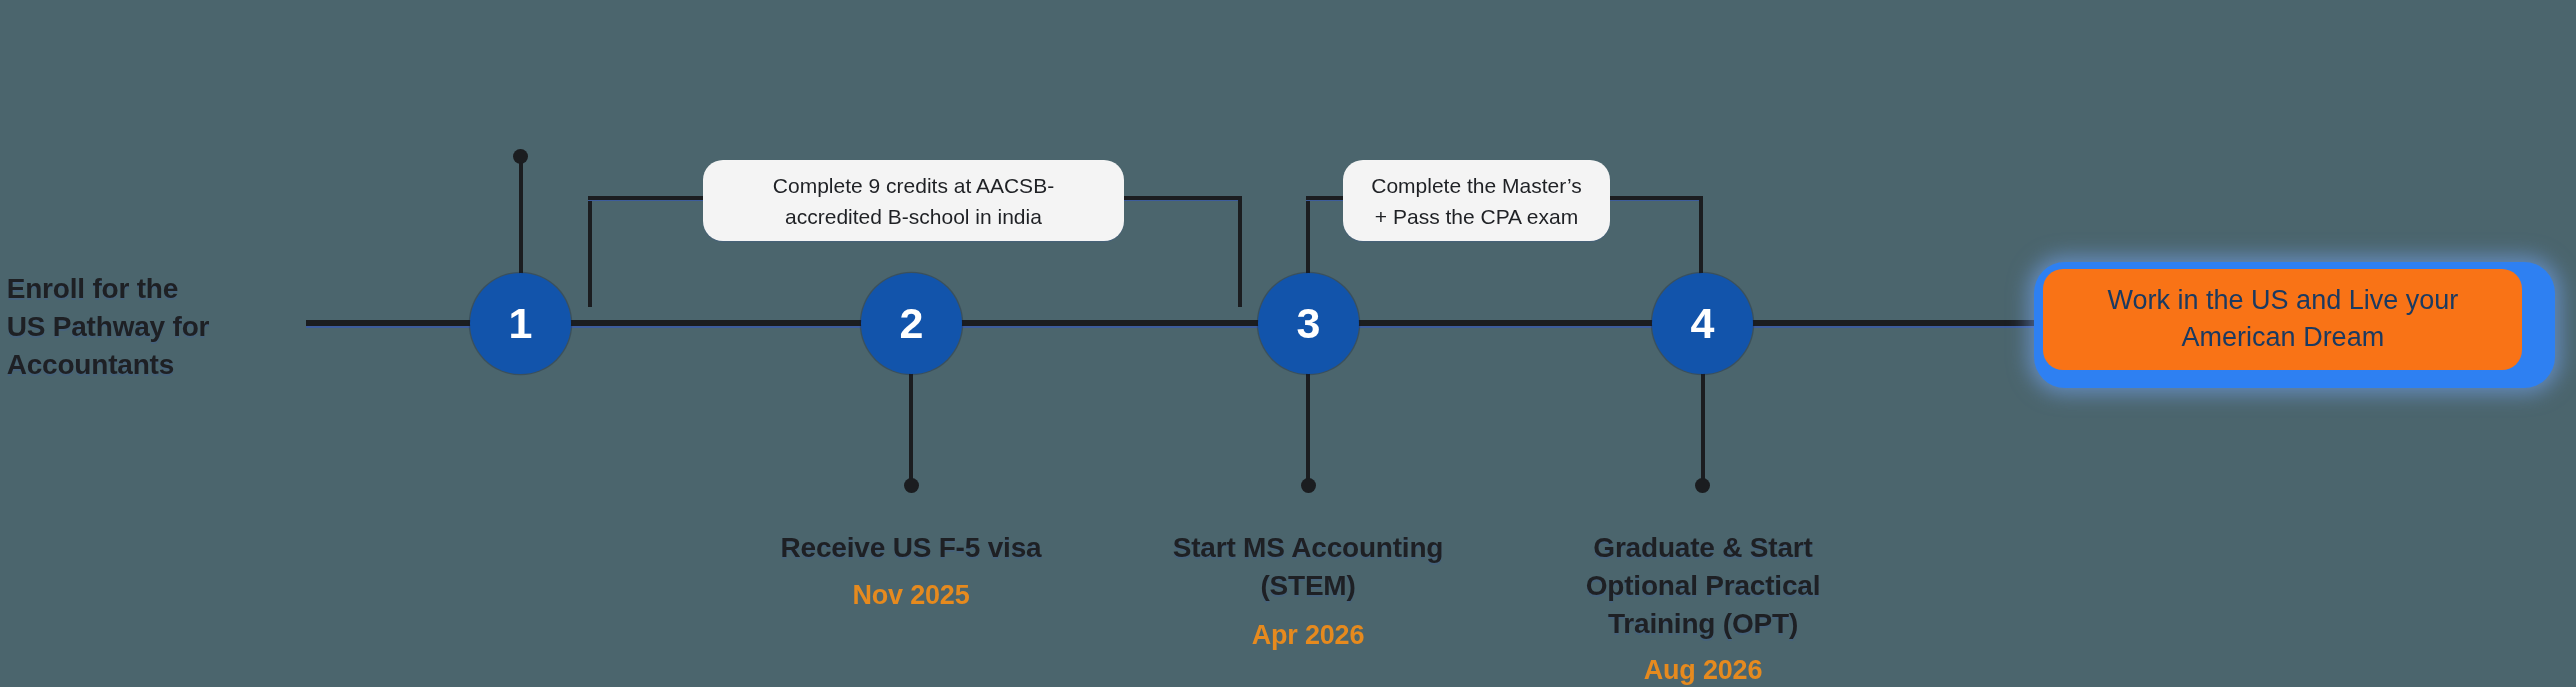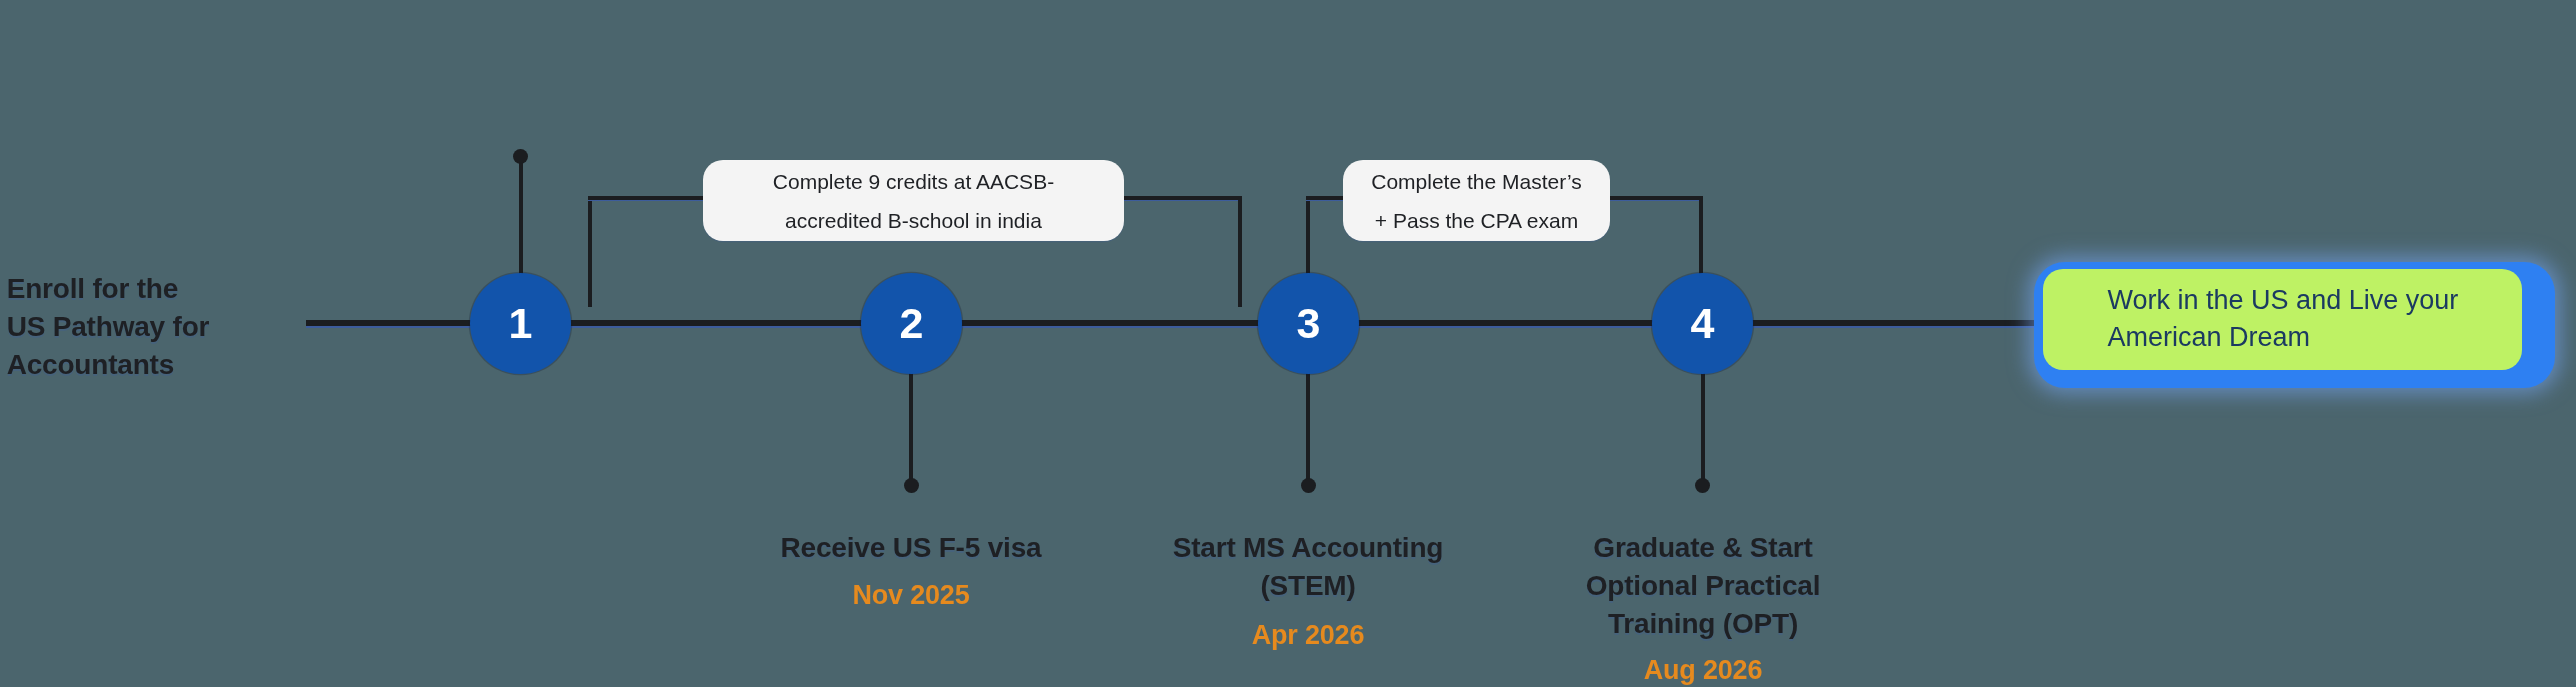--- a/index.html
+++ b/index.html
@@ -80,39 +80,39 @@
   .cap-2 .step-date { margin-top: 13.4px; }
   .cap-3 .step-date { margin-top: 14.8px; }
   .cap-4 .step-date { margin-top: 12px; }
 
   
   .callout {
     position: absolute; top: 160px; height: 81px;
     background: #F4F4F4; border-radius: 20px;
     display: flex; align-items: center; justify-content: center;
     text-align: center;
-    font-size: 21px; line-height: 39px; color: #1F2125;
+    font-size: 21px; line-height: 31px; color: #1F2125;
     box-shadow: 0 1.3px 0 rgba(60,92,156,0.25);
   }
   .callout-1 { left: 703px; width: 421px; }
   .callout-2 { left: 1343px; width: 267px; }
 
   
   .end-box {
     position: absolute; left: 2034px; top: 262px;
     width: 521px; height: 126px;
     background: #2E80F2; border-radius: 31px;
     box-shadow: 0 0 20px 5.4px rgba(120,170,250,0.55);
   }
   .end-box-inner {
     position: absolute; left: 9.4px; top: 6.7px;
     width: 479px; height: 101px;
-    background: #bef264; border-radius: 20px;
+    background: #f97316; border-radius: 20px;
     display: flex; align-items: center; justify-content: center;
-    text-align: left;
+    text-align: center;
     font-size: 27px; line-height: 37px; color: #1B3A61;
   }
 </style>
 </head>
 <body>
 
 <div class="canvas">
 
   <div class="start-label ink ink-sh pre">Enroll for the
 US Pathway for

